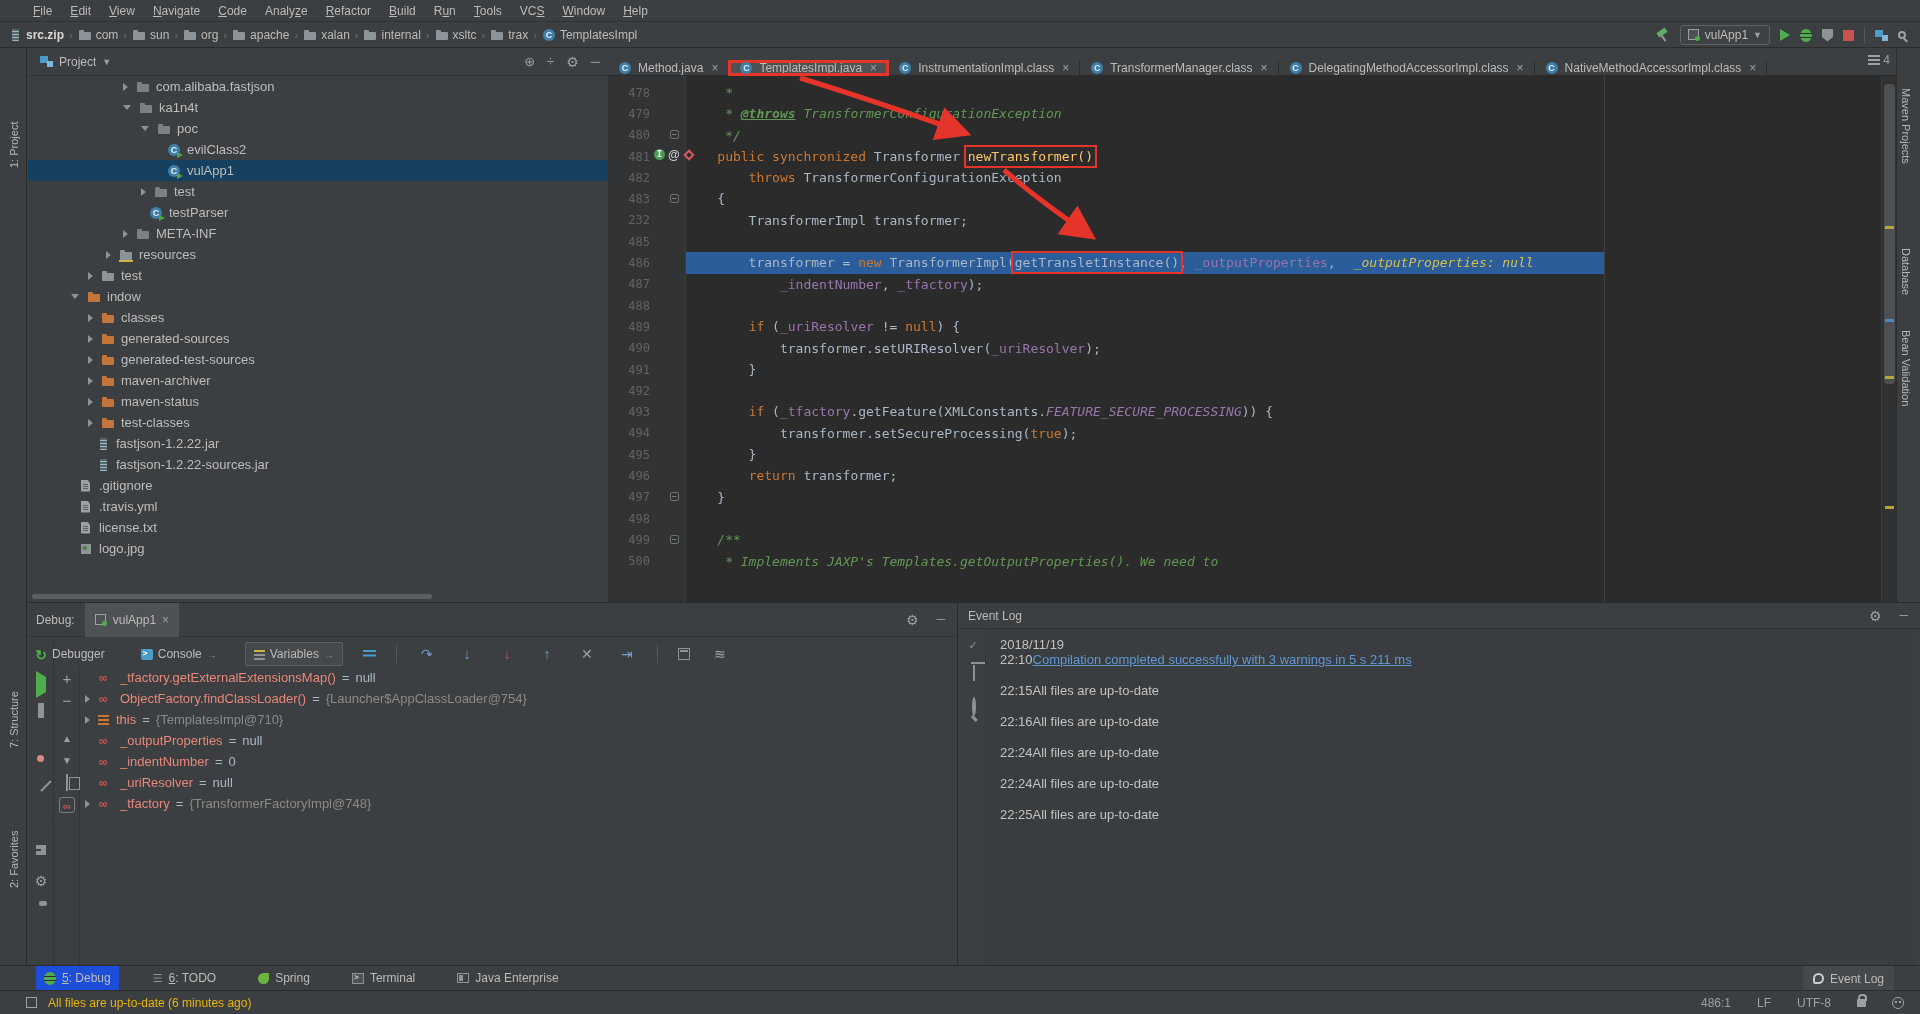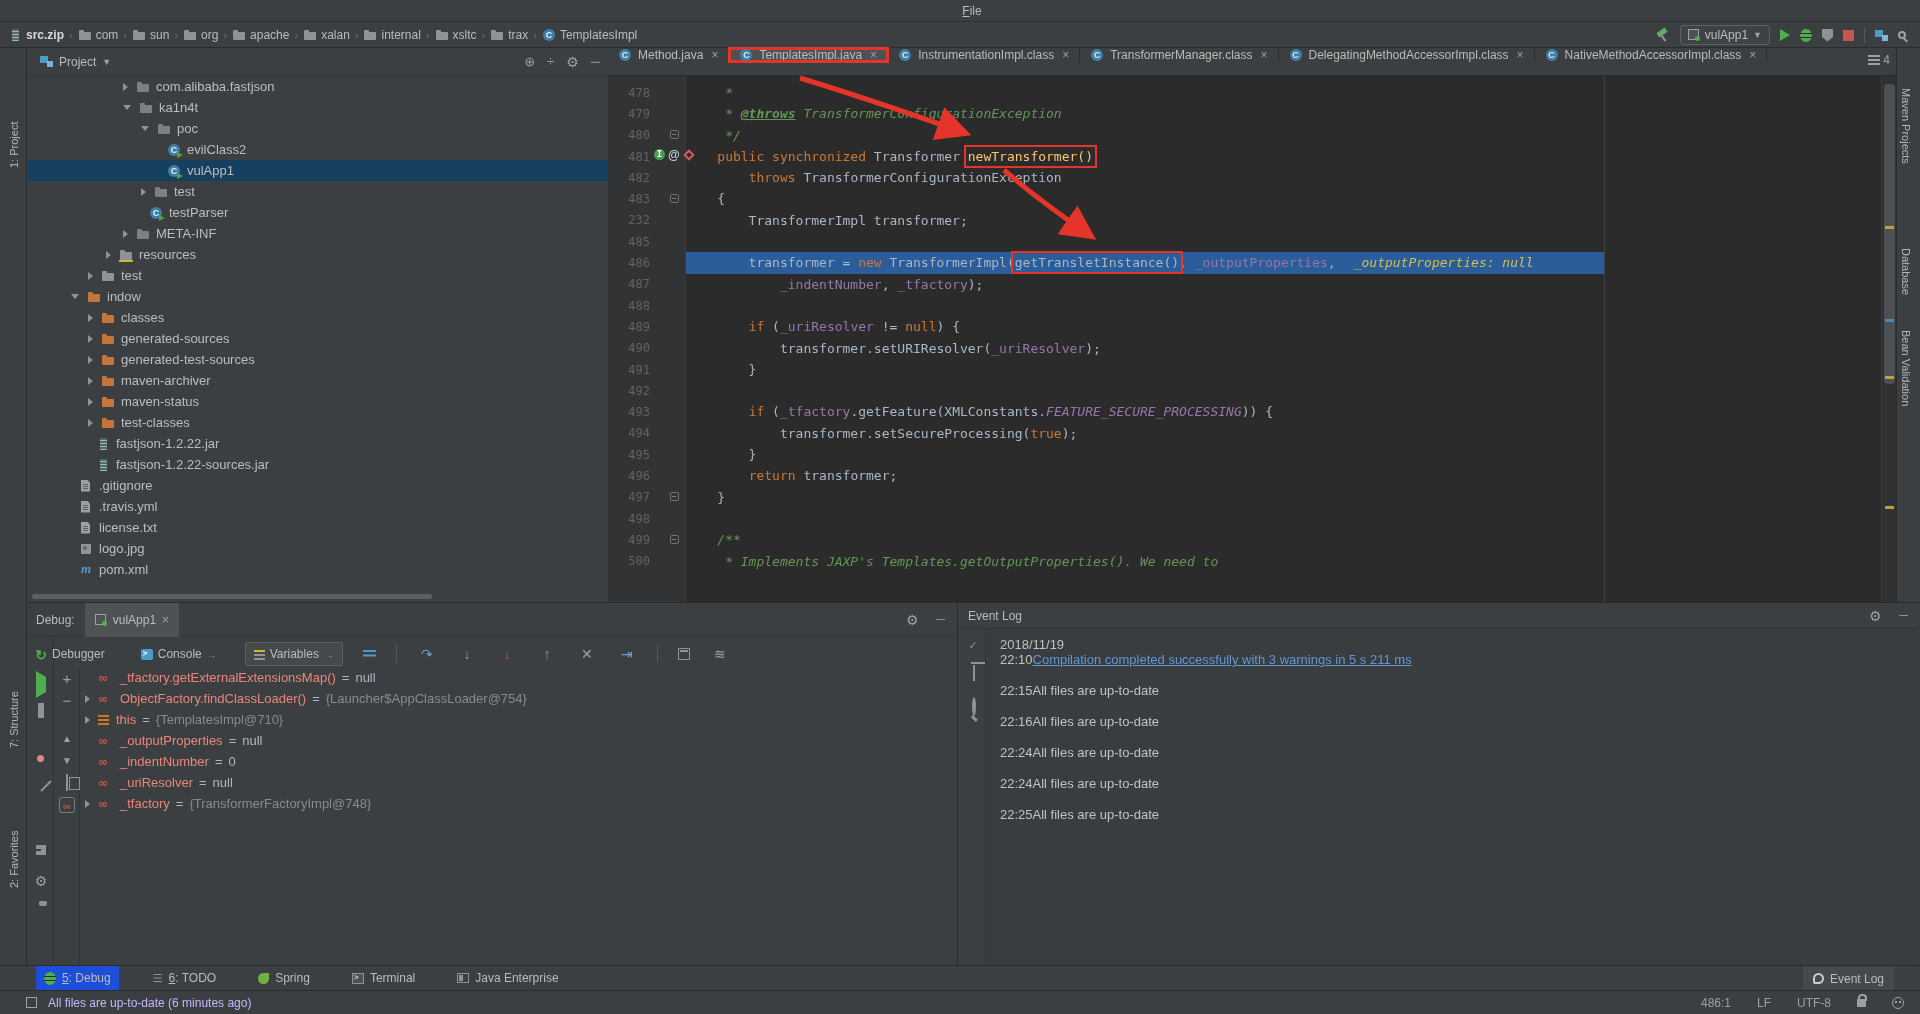--- a/index.html
+++ b/index.html
@@ -6,21 +6,21 @@
   html,body { background:#2b2b2b; }
   #app {
     position:relative; width:1920px; height:1014px; overflow:hidden;
     background:#3c3f41; color:#bbbbbb;
     font-family:"Liberation Sans", sans-serif; font-size:12px;
     -webkit-font-smoothing:antialiased;
   }
   .u { text-decoration:underline; }
 
   
-  #menubar { position:absolute; left:0; top:0; width:1920px; height:22px; background:#3c3f41; border-bottom:1px solid #323232; display:flex; align-items:center; padding-left:24px;flex-direction:column; }
+  #menubar { position:absolute; left:0; top:0; width:1920px; height:22px; background:#3c3f41; border-bottom:1px solid #323232; display:flex; align-items:center; padding-left:24px; }
   .menu-item { padding:0 9px; height:22px; line-height:22px; color:#bbbbbb; cursor:default; }
 
   
   #navbar { position:absolute; left:0; top:22px; width:1920px; height:26px; background:#3c3f41; border-bottom:1px solid #2b2b2b; display:flex; align-items:center; }
   #crumbs { display:flex; align-items:center; padding-left:8px; }
   .crumb { display:flex; align-items:center; gap:4px; color:#bbbbbb; }
   .crumb.first .crumb-label { font-weight:bold; color:#d8d8d8; }
   .crumb-sep { color:#6f7375; margin:0 5px; font-size:11px; }
   #run-widget { position:absolute; right:0; top:0; height:26px; display:flex; align-items:center; gap:10px; padding-right:14px; }
   #run-combo { display:flex; align-items:center; gap:5px; border:1px solid #5e6264; border-radius:3px; height:20px; padding:0 7px; background:#3f4244; }
@@ -66,21 +66,21 @@
   #project-header { height:28px; display:flex; align-items:center; padding-left:12px; gap:6px; border-bottom:1px solid #323537; }
   #project-header .hicons { position:absolute; right:8px; top:6px; display:flex; gap:12px; color:#9da1a3; font-size:13px; }
   #tree { position:absolute; left:0; top:28px; width:580px; height:518px; overflow:hidden; }
   .trow { position:relative; height:21px; display:flex; align-items:center; width:580px; }
   .trow.selected { background:#15405f; }
   .trow .tlabel { margin-left:6px; color:#bdbdbd; white-space:nowrap; font-size:13px; }
   #tree-hscroll { position:absolute; left:4px; top:546px; width:400px; height:5px; border-radius:3px; background:#5c6062; }
 
   
   #editor { position:absolute; left:608px; top:48px; width:1288px; height:554px; background:#2b2b2b; }
-  #tabbar { position:absolute; left:0; top:0; width:1288px; height:28px; background:#3c3f41; border-bottom:1px solid #2b2b2b; display:flex; align-items:flex-start; }
+  #tabbar { position:absolute; left:0; top:0; width:1288px; height:28px; background:#3c3f41; border-bottom:1px solid #2b2b2b; display:flex; align-items:flex-end; }
   .tab { display:flex; align-items:center; gap:6px; padding:0 10px; border-right:1px solid #2b2b2b; color:#bbbbbb; font-size:12px; position:relative; }
   .tab.active { background:#4e5254; }
   .tab.boxed { outline:3px solid #e5342a; outline-offset:-2px; z-index:3; }
   .tab .close { color:#9da1a3; font-size:12px; margin-left:2px; }
   #tablist-btn { position:absolute; right:6px; top:5px; display:flex; align-items:center; gap:3px; color:#9da1a3; }
   #tablist-btn .bars { display:inline-block; width:12px; height:10px;
      background:repeating-linear-gradient(0deg,#9da1a3 0 2px,transparent 2px 4px); }
 
   #code-area { position:absolute; left:0; top:28px; width:1288px; height:532px; background:#2b2b2b; overflow:hidden; }
   #gutter-bg { position:absolute; left:0; top:0; width:78px; height:532px; background:#313335; border-right:1px solid #3a3d3f; }
@@ -151,21 +151,21 @@
   .log-gap { height:12px; }
 
   
   #toolbtn-bar { position:absolute; left:0; top:965px; width:1920px; height:25px; background:#3c3f41; border-top:1px solid #2b2b2b; display:flex; align-items:center; padding-left:36px; gap:26px; }
   .toolbtn { display:flex; align-items:center; gap:6px; height:25px; padding:0 8px; color:#bbbbbb; }
   .toolbtn.active { background:#1d4ed8; }
   #eventlog-btn { position:absolute; right:26px; top:0; height:25px; display:flex; align-items:center; gap:6px; background:#46494b; padding:0 10px; }
   .balloon { width:11px; height:11px; border:2px solid #c8cdd0; border-radius:50% 50% 50% 2px; }
 
   #statusbar { position:absolute; left:0; top:990px; width:1920px; height:24px; background:#3c3f41; border-top:1px solid #2b2b2b; display:flex; align-items:center; }
-  #statusbar .msg { margin-left:48px; color:#c4b5fd; }
+  #statusbar .msg { margin-left:48px; color:#eab308; }
   #status-right { position:absolute; right:16px; display:flex; align-items:center; gap:26px; color:#9da1a3; }
   .lock-ic { width:9px; height:8px; background:#9da1a3; border-radius:1px; position:relative; display:inline-block; }
   .lock-ic::before { content:""; position:absolute; left:1px; top:-5px; width:5px; height:5px; border:2px solid #9da1a3; border-bottom:none; border-radius:4px 4px 0 0; }
   .face-ic { width:12px; height:12px; border:1.5px solid #9da1a3; border-radius:50%; position:relative; display:inline-block; }
   .face-ic::before { content:""; position:absolute; left:2px; top:3px; width:2px; height:2px; background:#9da1a3; box-shadow:4px 0 0 #9da1a3; }
   #status-win-ic { position:absolute; left:26px; width:11px; height:11px; border:1.5px solid #9da1a3; }
 
   
   .hammer { width:14px; height:14px; position:relative; }
   .hammer::before { content:""; position:absolute; left:1px; top:2px; width:10px; height:5px; background:#5fad65; transform:rotate(-35deg); }
@@ -477,26 +477,20 @@
           <span class="arrow-exp" style="margin-right: 8px;"></span>
           <span class="icon i-doc"></span>
           <span class="tlabel">license.txt</span>
         </div>
         <div class="trow">
           <span style="width: 43px; flex: 0 0 auto;"></span>
           <span class="arrow-exp" style="margin-right: 8px;"></span>
           <span class="icon i-img"></span>
           <span class="tlabel">logo.jpg</span>
         </div>
-        <div class="trow">
-          <span style="width: 43px; flex: 0 0 auto;"></span>
-          <span class="arrow-exp" style="margin-right: 8px;"></span>
-          <span class="icon i-maven"></span>
-          <span class="tlabel">pom.xml</span>
-        </div>
       </div>
     <div id="tree-hscroll"></div>
   </div>
 
   <div id="editor">
     <div id="tabbar">
         <div class="tab">
           <span class="icon i-class"></span>
           <span>Method.java</span>
           <span class="close">×</span>

